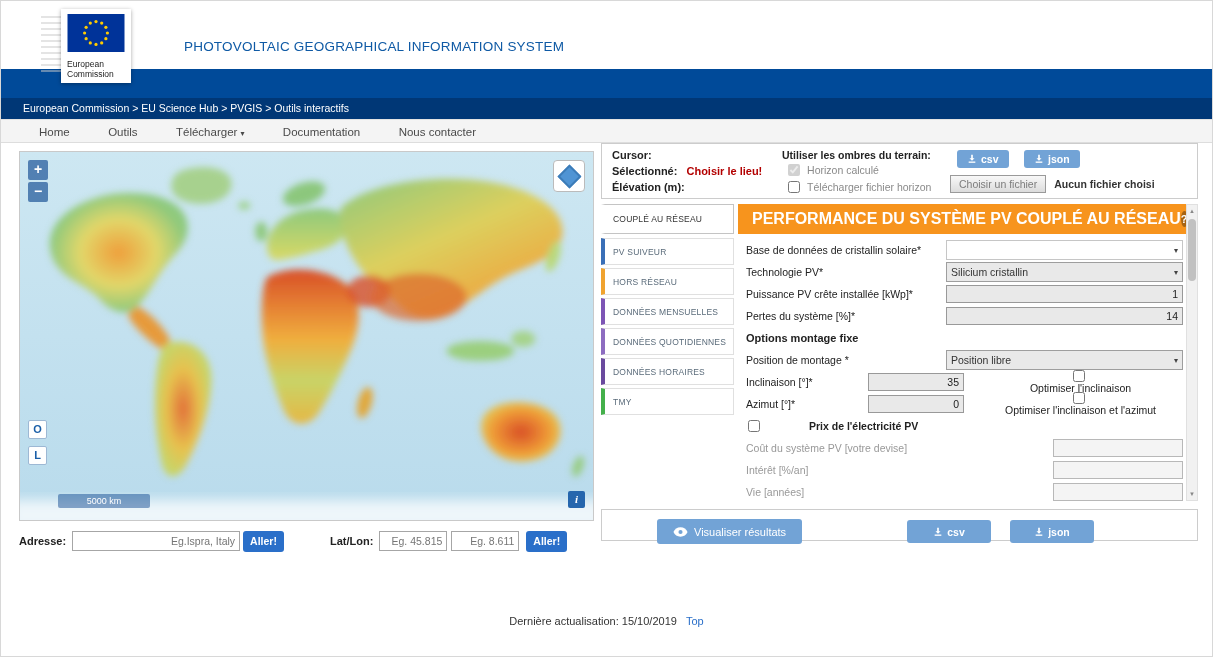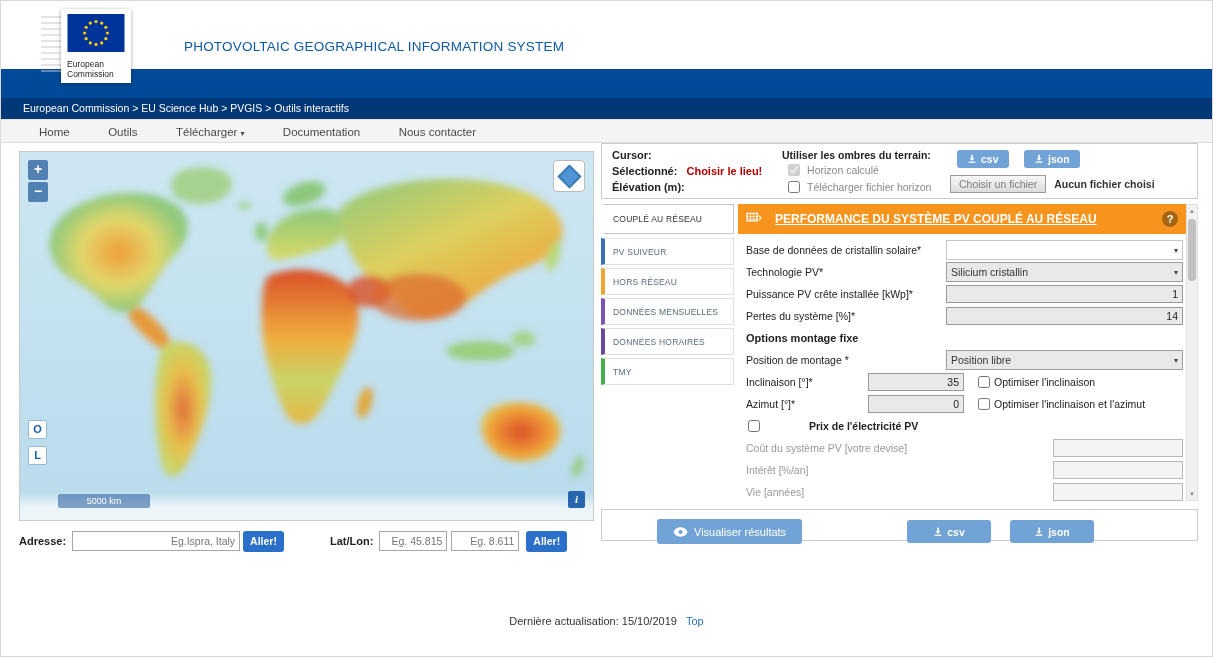--- a/index.html
+++ b/index.html
@@ -70,38 +70,38 @@
 
   
   #main-panel { position:absolute; left:600px; top:203px; width:597px; height:297px; background:#fff; }
   #tabs { position:absolute; left:0; top:0; width:133px; }
   .tab { height:27px; line-height:26px; font-size:8.5px; letter-spacing:.2px; color:#5a6b7a; padding-left:8px;
     border:1px solid #e0e0e0; border-left:4px solid #999; margin-bottom:3px; background:#fff; cursor:pointer;
     white-space:nowrap; overflow:hidden; }
   .tab.active { border:1px solid #c4c4c4; border-left:4px solid #fff; color:#333; height:30px; line-height:29px; margin-bottom:4px; }
   #form-area { position:absolute; left:137px; top:0; width:448px; }
   #form-header { height:30px; background:#f7941d; color:#fff; display:flex; align-items:center; padding:0 8px; }
-  #form-title { font-weight:bold; font-size:12px; flex:1; margin-left:13px; white-space:nowrap;text-decoration:underline; }
+  #form-title { font-weight:bold; font-size:16px; flex:1; margin-left:6px; white-space:nowrap; }
   .help { width:16px; height:16px; border-radius:50%; background:rgba(0,0,0,.32); color:#fff; font-weight:bold;
     font-size:11px; text-align:center; line-height:16px; cursor:pointer; }
   #form-body { padding:5px 3px 0 8px; }
   .frow { height:22px; display:flex; align-items:center; }
   .flabel { font-size:10.5px; color:#222; flex-shrink:0; white-space:nowrap; }
   .flabel.dim { color:#999; }
   .sec { font-weight:bold; font-size:11px; color:#222; }
   .ctrl { margin-left:auto; }
   .select { width:237px; height:20px; border:1px solid #9e9e9e; background:#e9e9e9; display:flex; align-items:center;
     padding:0 4px; font-size:10.5px; color:#333; cursor:pointer; }
   .select.plain { background:#fff; border-color:#c6c6c6; }
   .selval { flex:1; white-space:nowrap; overflow:hidden; }
   .chev { font-size:8px; color:#444; }
   .num { width:237px; height:18px; border:1px solid #999; background:#e9e9e9; text-align:right; font-size:10.5px;
     color:#222; padding:0 4px; }
   .num.narrow { width:96px; margin-left:auto; }
-  .optcheck { display:flex; align-items:center; font-size:10.5px; color:#222; margin-left:14px; width:205px; }
+  .optcheck { display:flex; align-items:center; font-size:10.5px; color:#222; margin-left:14px; width:205px;flex-direction:column; }
   .dis-input { margin-left:auto; width:130px; height:18px; border:1px solid #b8b8b8; background:#f4f4f4; }
   
   #vscroll { position:absolute; left:585px; top:0; width:12px; height:297px; background:#f1f1f1; border:1px solid #e0e0e0; }
   .sarrow { position:absolute; left:0; width:10px; height:12px; color:#888; font-size:6px; text-align:center; line-height:12px; cursor:pointer; }
   .sarrow.up { top:0; } .sarrow.down { bottom:0; }
   #sthumb { position:absolute; left:1px; top:14px; width:8px; height:62px; background:#c1c1c1; border-radius:4px; cursor:grab; }
 
   
   #action-bar { position:absolute; left:600px; top:508px; width:597px; height:32px; border:1px solid #ccc; background:#fff; }
   #visualize-btn { position:absolute; left:55px; top:9px; height:25px; display:inline-flex; align-items:center; gap:6px;
@@ -296,20 +296,21 @@
     <span class="file-none">Aucun fichier choisi</span>
   </div>
 </div>
 
 <div id="main-panel">
   <div id="tabs">
     <div class="tab active">COUPLÉ AU RÉSEAU</div>
     <div class="tab" style="border-left-color: rgb(58, 111, 183);">PV SUIVEUR</div>
     <div class="tab" style="border-left-color: rgb(240, 163, 47);">HORS RÉSEAU</div>
     <div class="tab" style="border-left-color: rgb(125, 85, 181);">DONNÉES MENSUELLES</div>
+    <div class="tab" style="border-left-color: rgb(141, 108, 192);">DONNÉES QUOTIDIENNES</div>
     <div class="tab" style="border-left-color: rgb(106, 74, 158);">DONNÉES HORAIRES</div>
     <div class="tab" style="border-left-color: rgb(68, 176, 75);">TMY</div>
   </div>
 
   <div id="form-area">
     <div id="form-header">
       <svg width="16" height="14" viewBox="0 0 17 14">
         <rect x="1" y="1" width="11" height="8" fill="none" stroke="#fff" stroke-width="1.3"></rect>
         <path d="M4.7 1v8 M8.3 1v8 M1 4.2h11 M1 6.9h11" stroke="#fff" stroke-width="0.8" fill="none"></path>
         <path d="M13.5 3.5l2.5 2.5-2.5 2.5" stroke="#fff" stroke-width="1.2" fill="none"></path>

